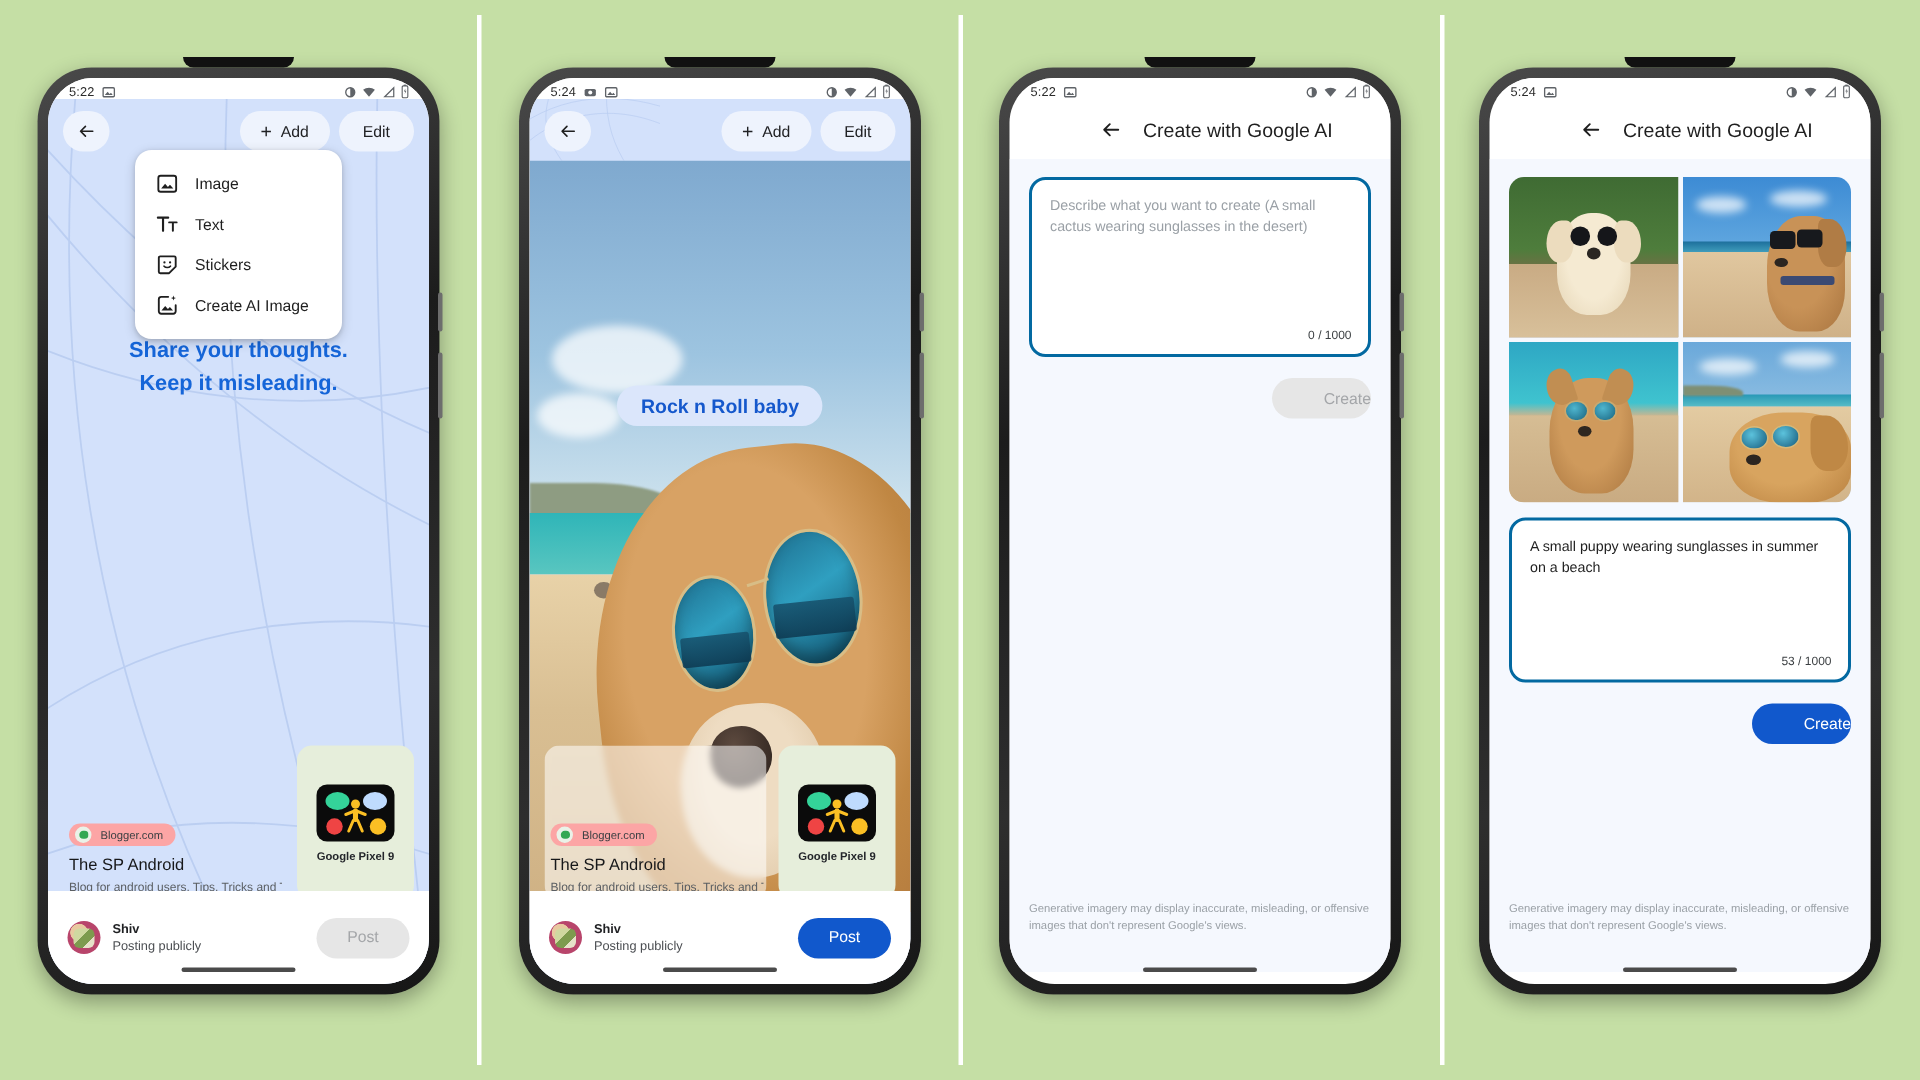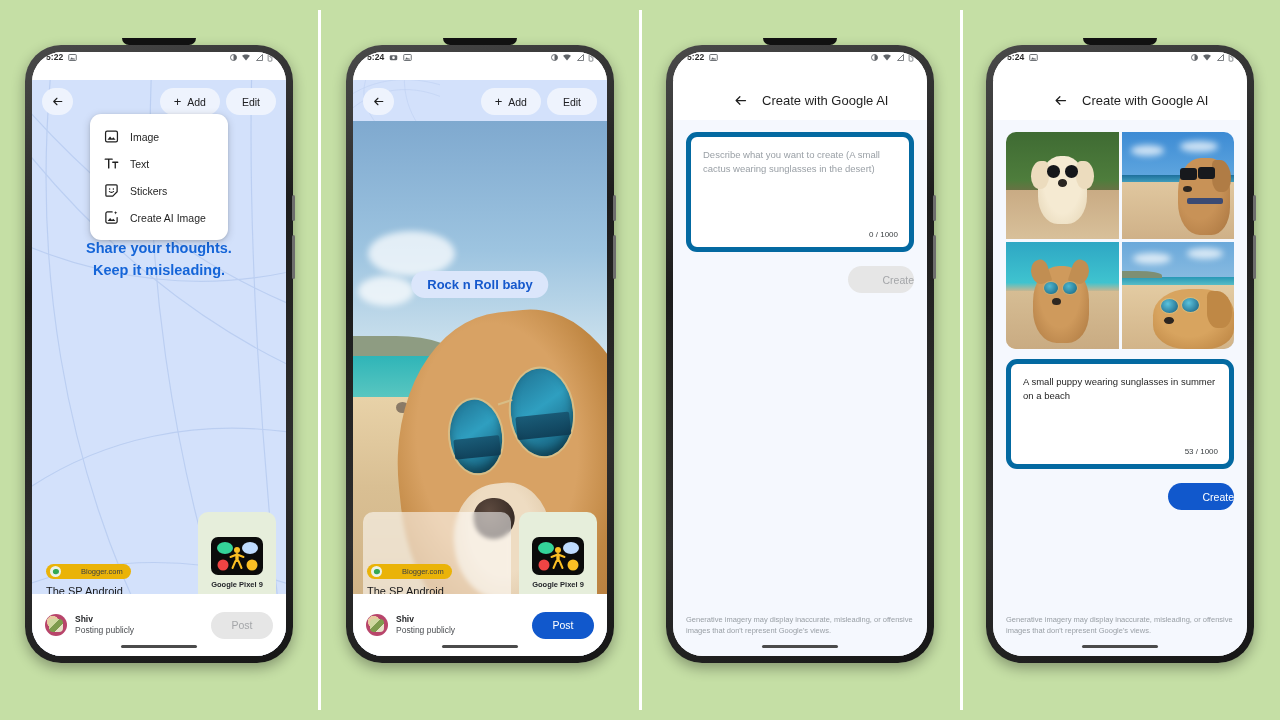--- a/index.html
+++ b/index.html
@@ -48,24 +48,24 @@
   .sb1 { top: 150px; height: 26px; }
   .sb2 { top: 190px; height: 44px; }
 
   #p1 { left: 25px; top: 45px; }
   #p2 { left: 346px; top: 45px; }
   #p3 { left: 666px; top: 45px; }
   #p4 { left: 986px; top: 45px; }
 
   
   .statusbar {
-    height: 28px; display: flex; align-items: flex-start;
+    height: 14px; display: flex; align-items: flex-end;
     justify-content: space-between;
     padding: 0 13px 0 14px;
-    background: #fff; position: relative; z-index: 20; font-weight: bold;
+    background: #fff; position: relative; z-index: 20;
   }
   .sb-left { display: flex; align-items: center; gap: 5px; }
   .sb-time { font-size: 8.5px; color: #2b2b2b; letter-spacing: .1px; }
   .sb-right { display: flex; align-items: center; gap: 3.5px; }
   .sb-ico { display: block; }
 
   
   .composer {
     position: relative;
     background: #d3e1fb;
@@ -117,22 +117,22 @@
     line-height: 1.55;
   }
 
   
   .linkcard {
     position: absolute; left: 10px; right: 10px; bottom: 8px;
     display: flex; align-items: stretch; gap: 8px;
   }
   .linkcard-left { flex: 1; min-width: 0; padding: 4px 2px 4px 4px; }
   .chip {
-    display: inline-flex; align-items: center; gap: 20px;
-    background: #eab308; border-radius: 999px;
+    display: inline-flex; align-items: center; gap: 6px;
+    background: #fca5a5; border-radius: 999px;
     padding: 2px 8px 2px 4px; font-size: 7.5px; color: #3c4043; margin-top: 48px;
   }
   .chip-dot {
     width: 11px; height: 11px; border-radius: 50%;
     background: #eaf2e8; display: flex; align-items: center;
     justify-content: center;
   }
   .lc-title { font-size: 11px; font-weight: normal; color: #17181a; margin-top: 6px; }
   .lc-desc  { font-size: 8px; color: #5b5f63; margin-top: 4px; white-space: nowrap; overflow: hidden; }
   .linkcard-right {
@@ -244,21 +244,21 @@
   }
 
   
   .ai-appbar {
     display:flex; align-items:center; gap: 14px;
     height: 40px; padding: 0 14px; background:#fff;margin-left:46px;
   }
   .ai-title { font-size: 13px; color: #1f1f1f; }
   .ai-body { background: #f5f8fe; height: calc(100% - 62px); position: relative; padding: 12px 13px 0 13px; }
   .ai-textarea {
-    border: 5px solid #0369a1; border-radius: 11px;
+    border: 2px solid #0369a1; border-radius: 11px;
     background: #fff; height: 120px;
     padding: 11px 12px 8px 12px;
     position: relative;
   }
   .ta-placeholder { font-size: 9.5px; color: #9aa0a6; line-height: 1.5; }
   .ta-value { font-size: 9.5px; color: #1f1f1f; line-height: 1.5; }
   .ta-count {
     position:absolute; right: 11px; bottom: 8px;
     font-size: 8px; color: #3c4043;
   }

